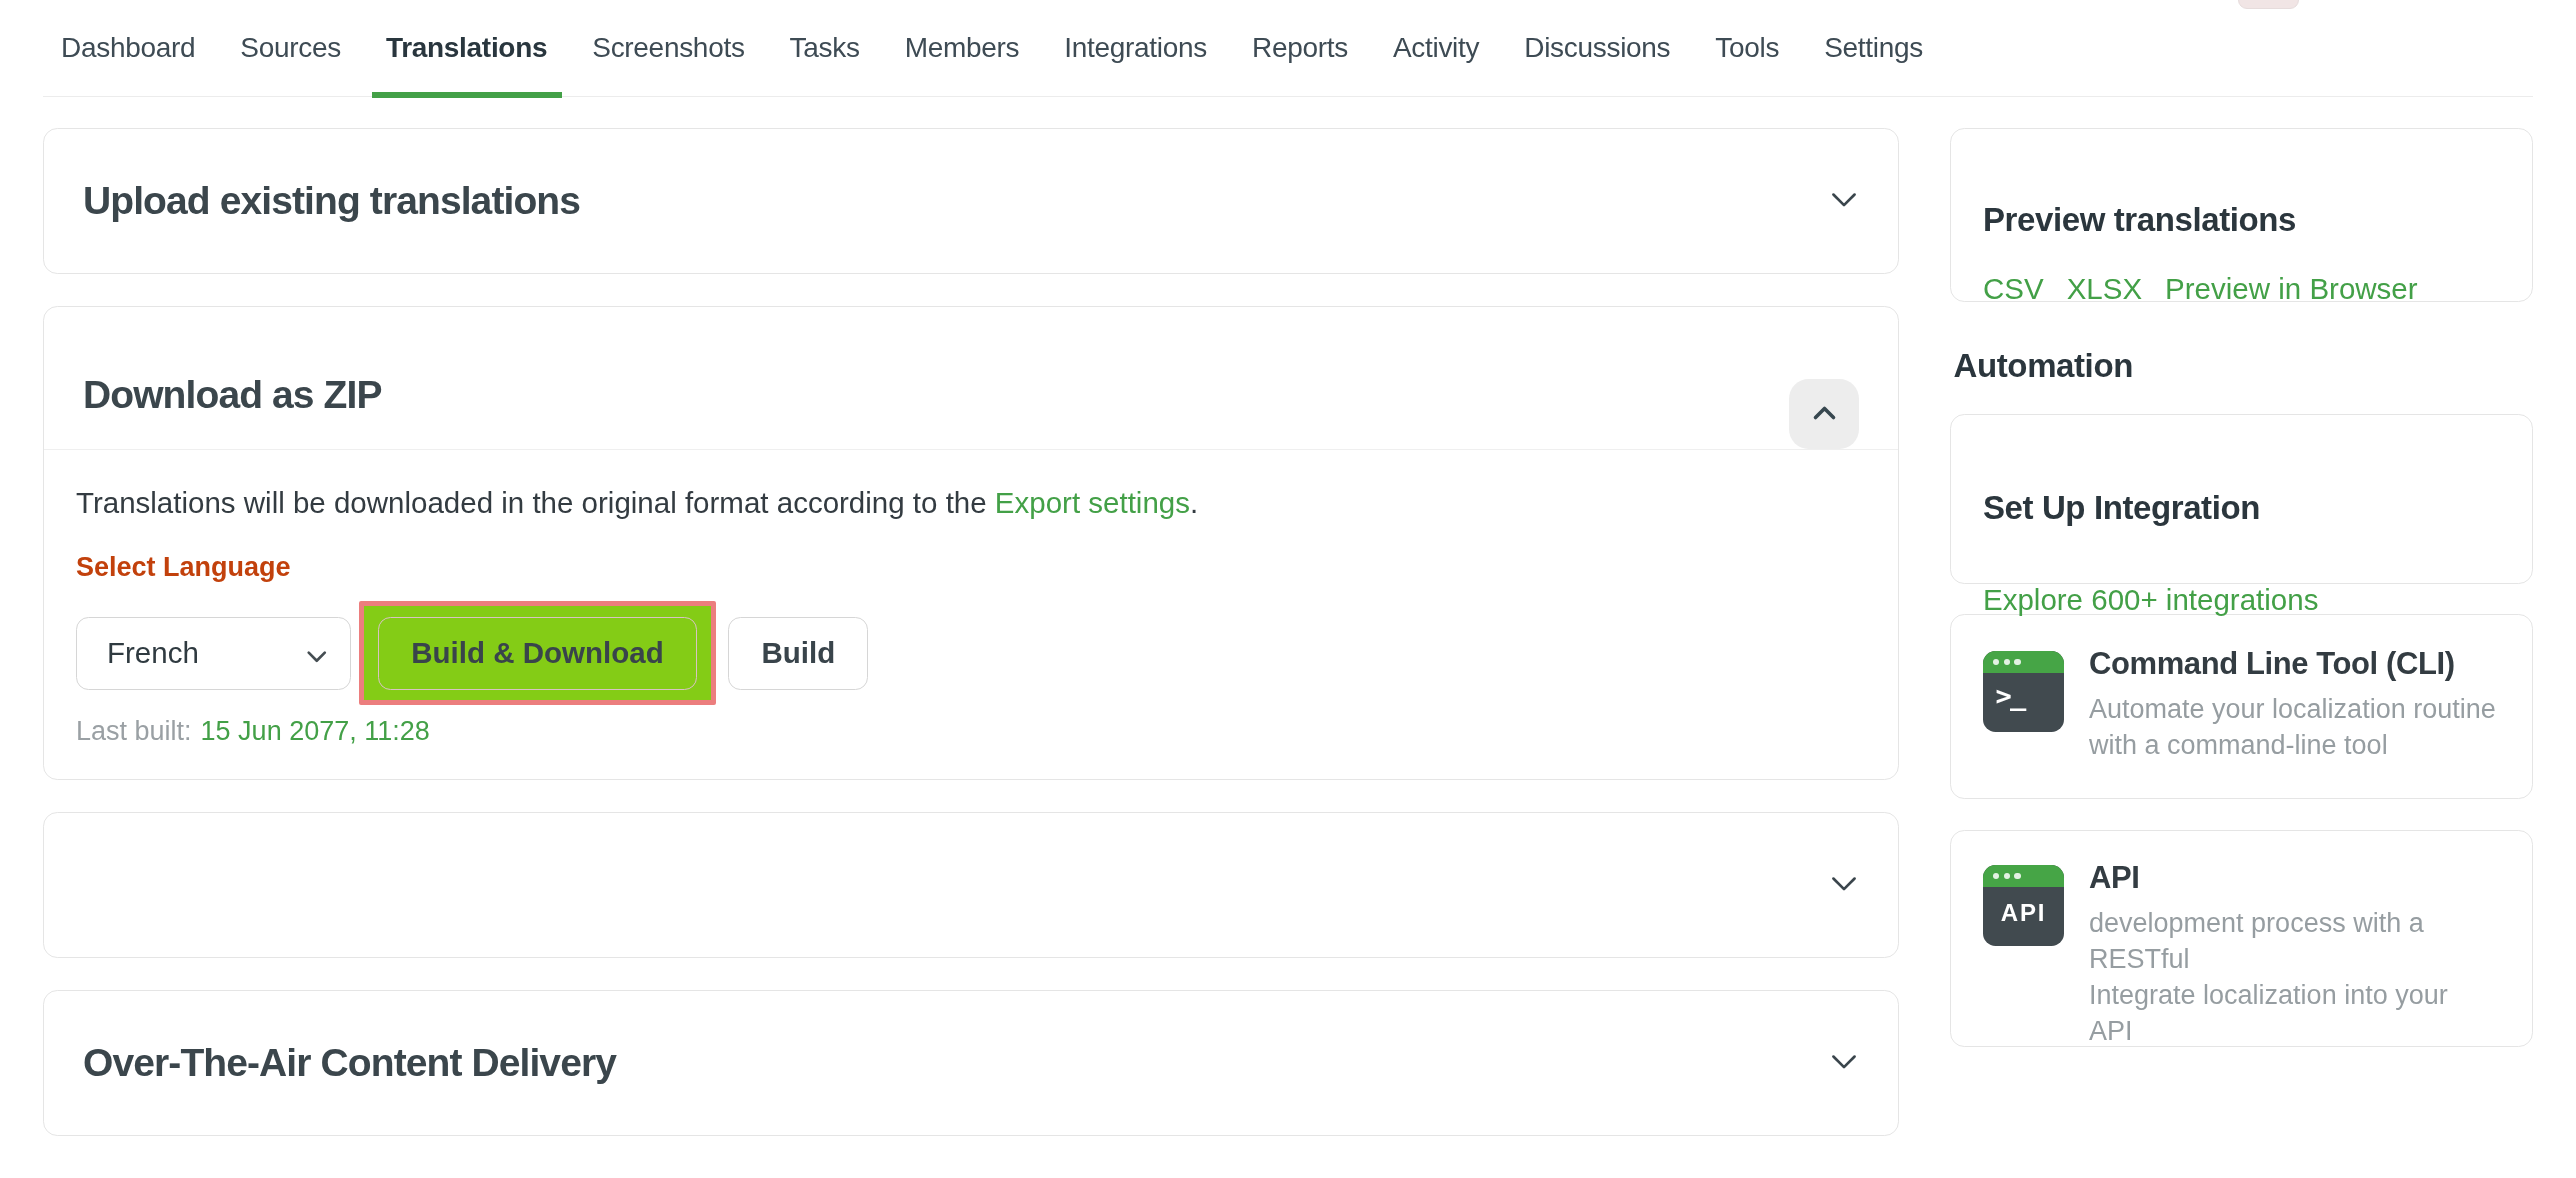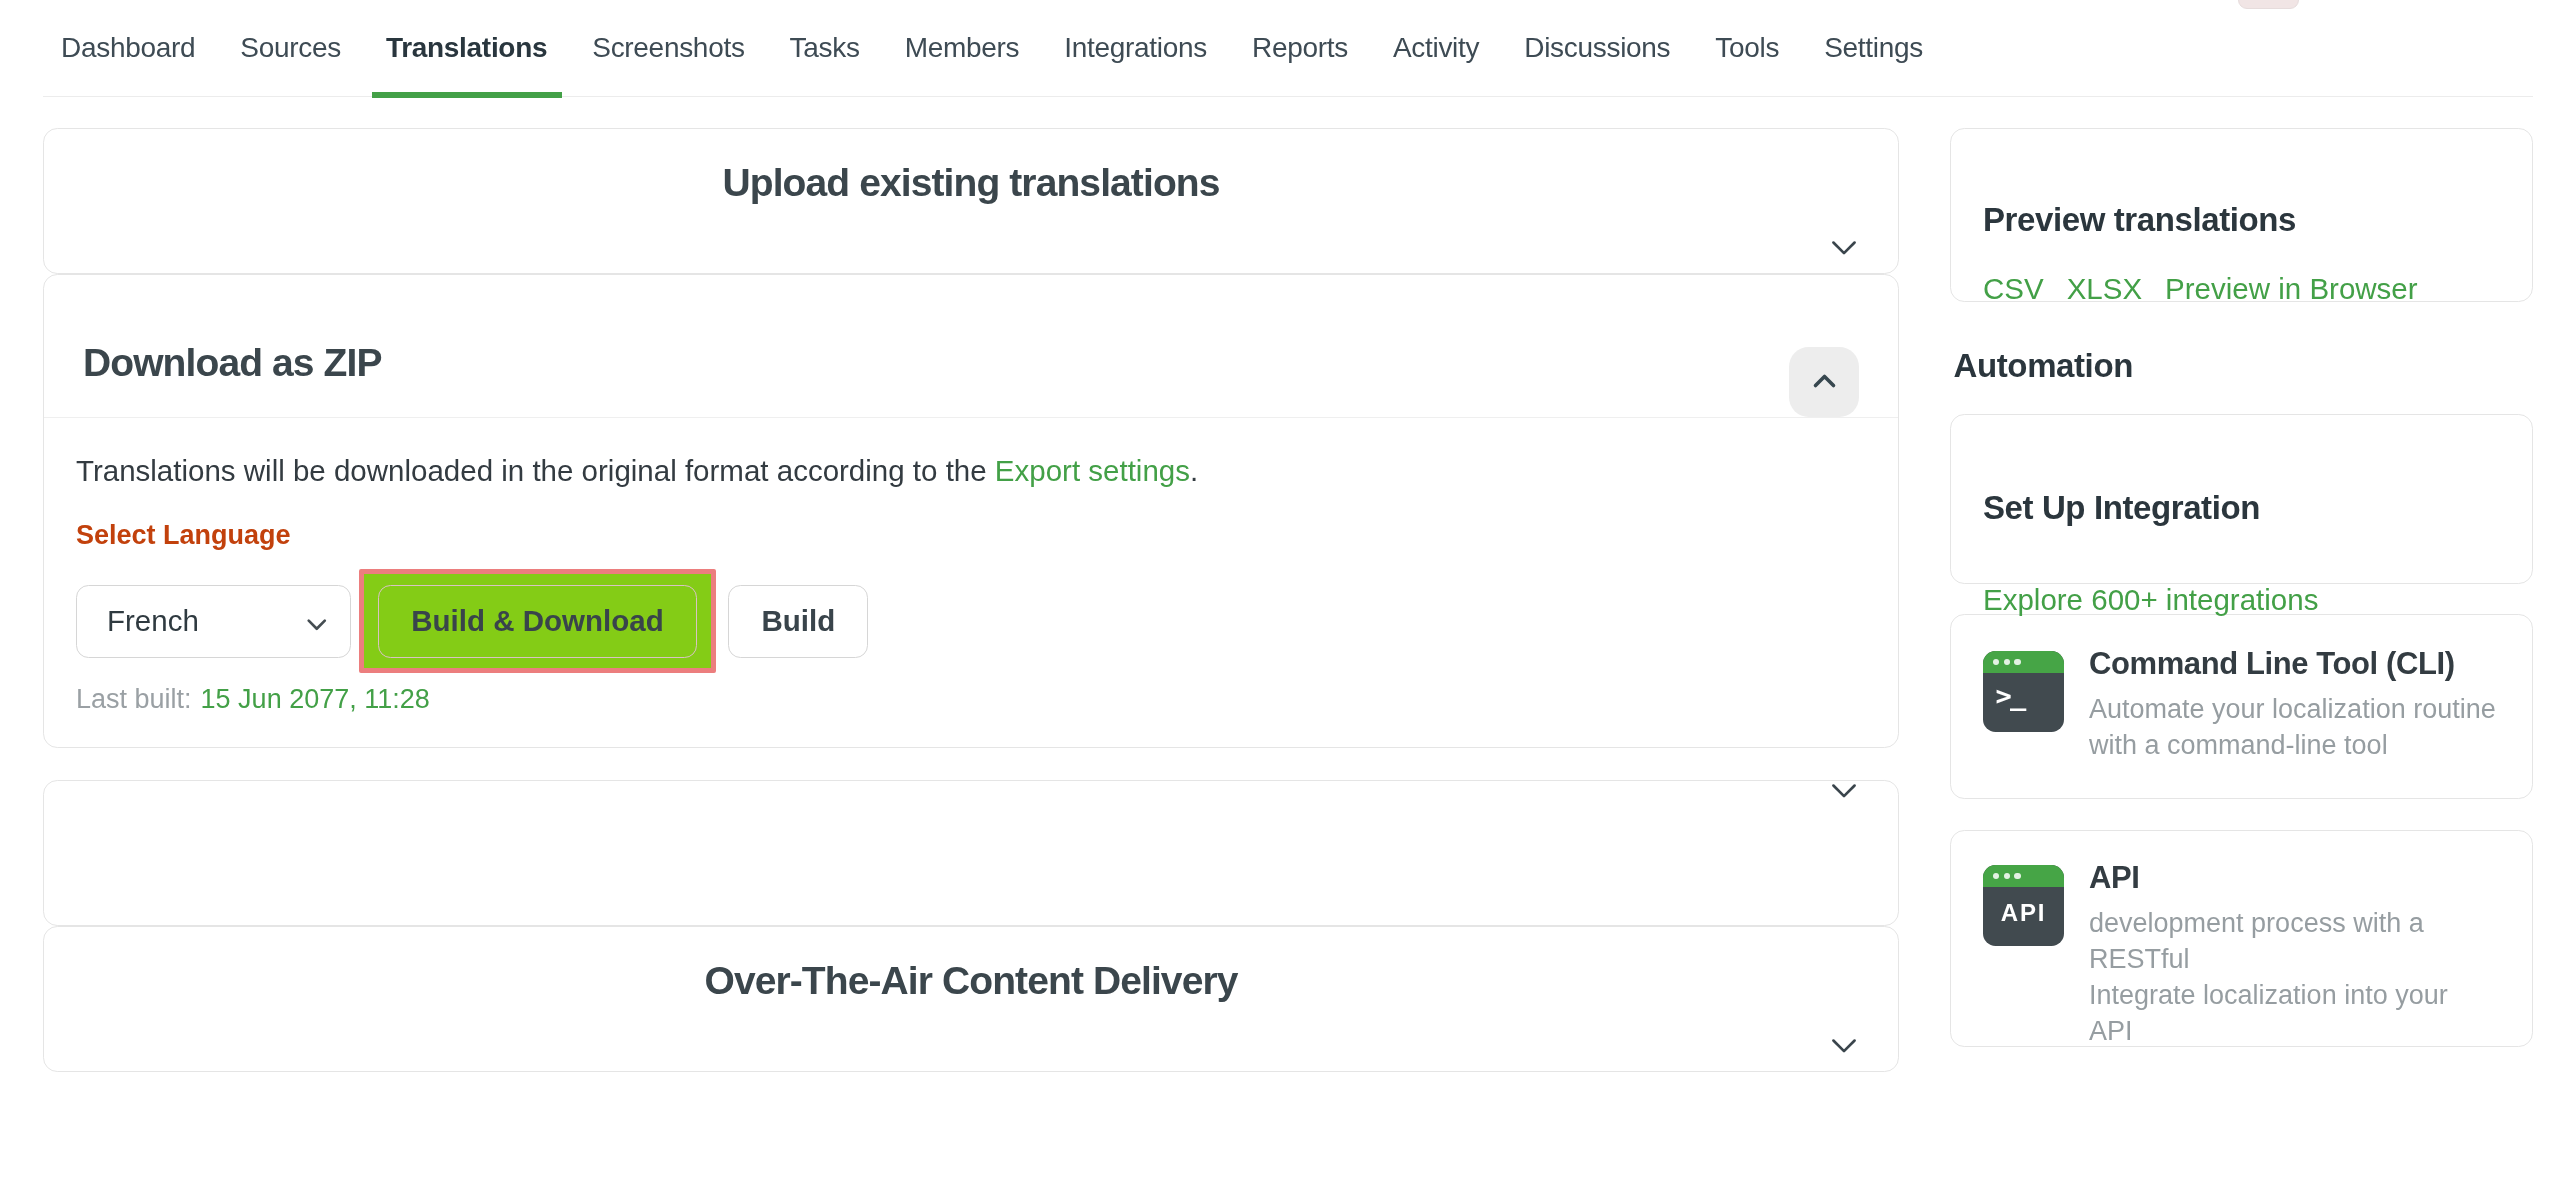--- a/index.html
+++ b/index.html
@@ -33,23 +33,22 @@
 
   
   .card {
     background:#fff; border:1.8px solid #e5e5e5; border-radius:14.3px;
   }
   .card-title { font-size:39px; font-weight:700; color:#3b464c; letter-spacing:-0.9px; }
 
   
   .main-col { position:absolute; left:43px; top:128px; width:1856px; }
   .collapsed-card {
-    height:146px; display:flex; align-items:center; padding:0 39px; 
+    height:146px; display:flex; align-items:center; padding:0 39px; margin-bottom:32px;
     cursor:pointer;
-    flex-direction:column;
   }
   .collapsed-card .chev { margin-left:auto; }
 
   .open-card { margin-bottom:32px; }
   .open-card header {
     height:143px; display:flex; align-items:flex-end; padding:0 39px;
     border-bottom:1.8px solid #efefef;
     gap:29px;
   }
   .toggle-btn {

